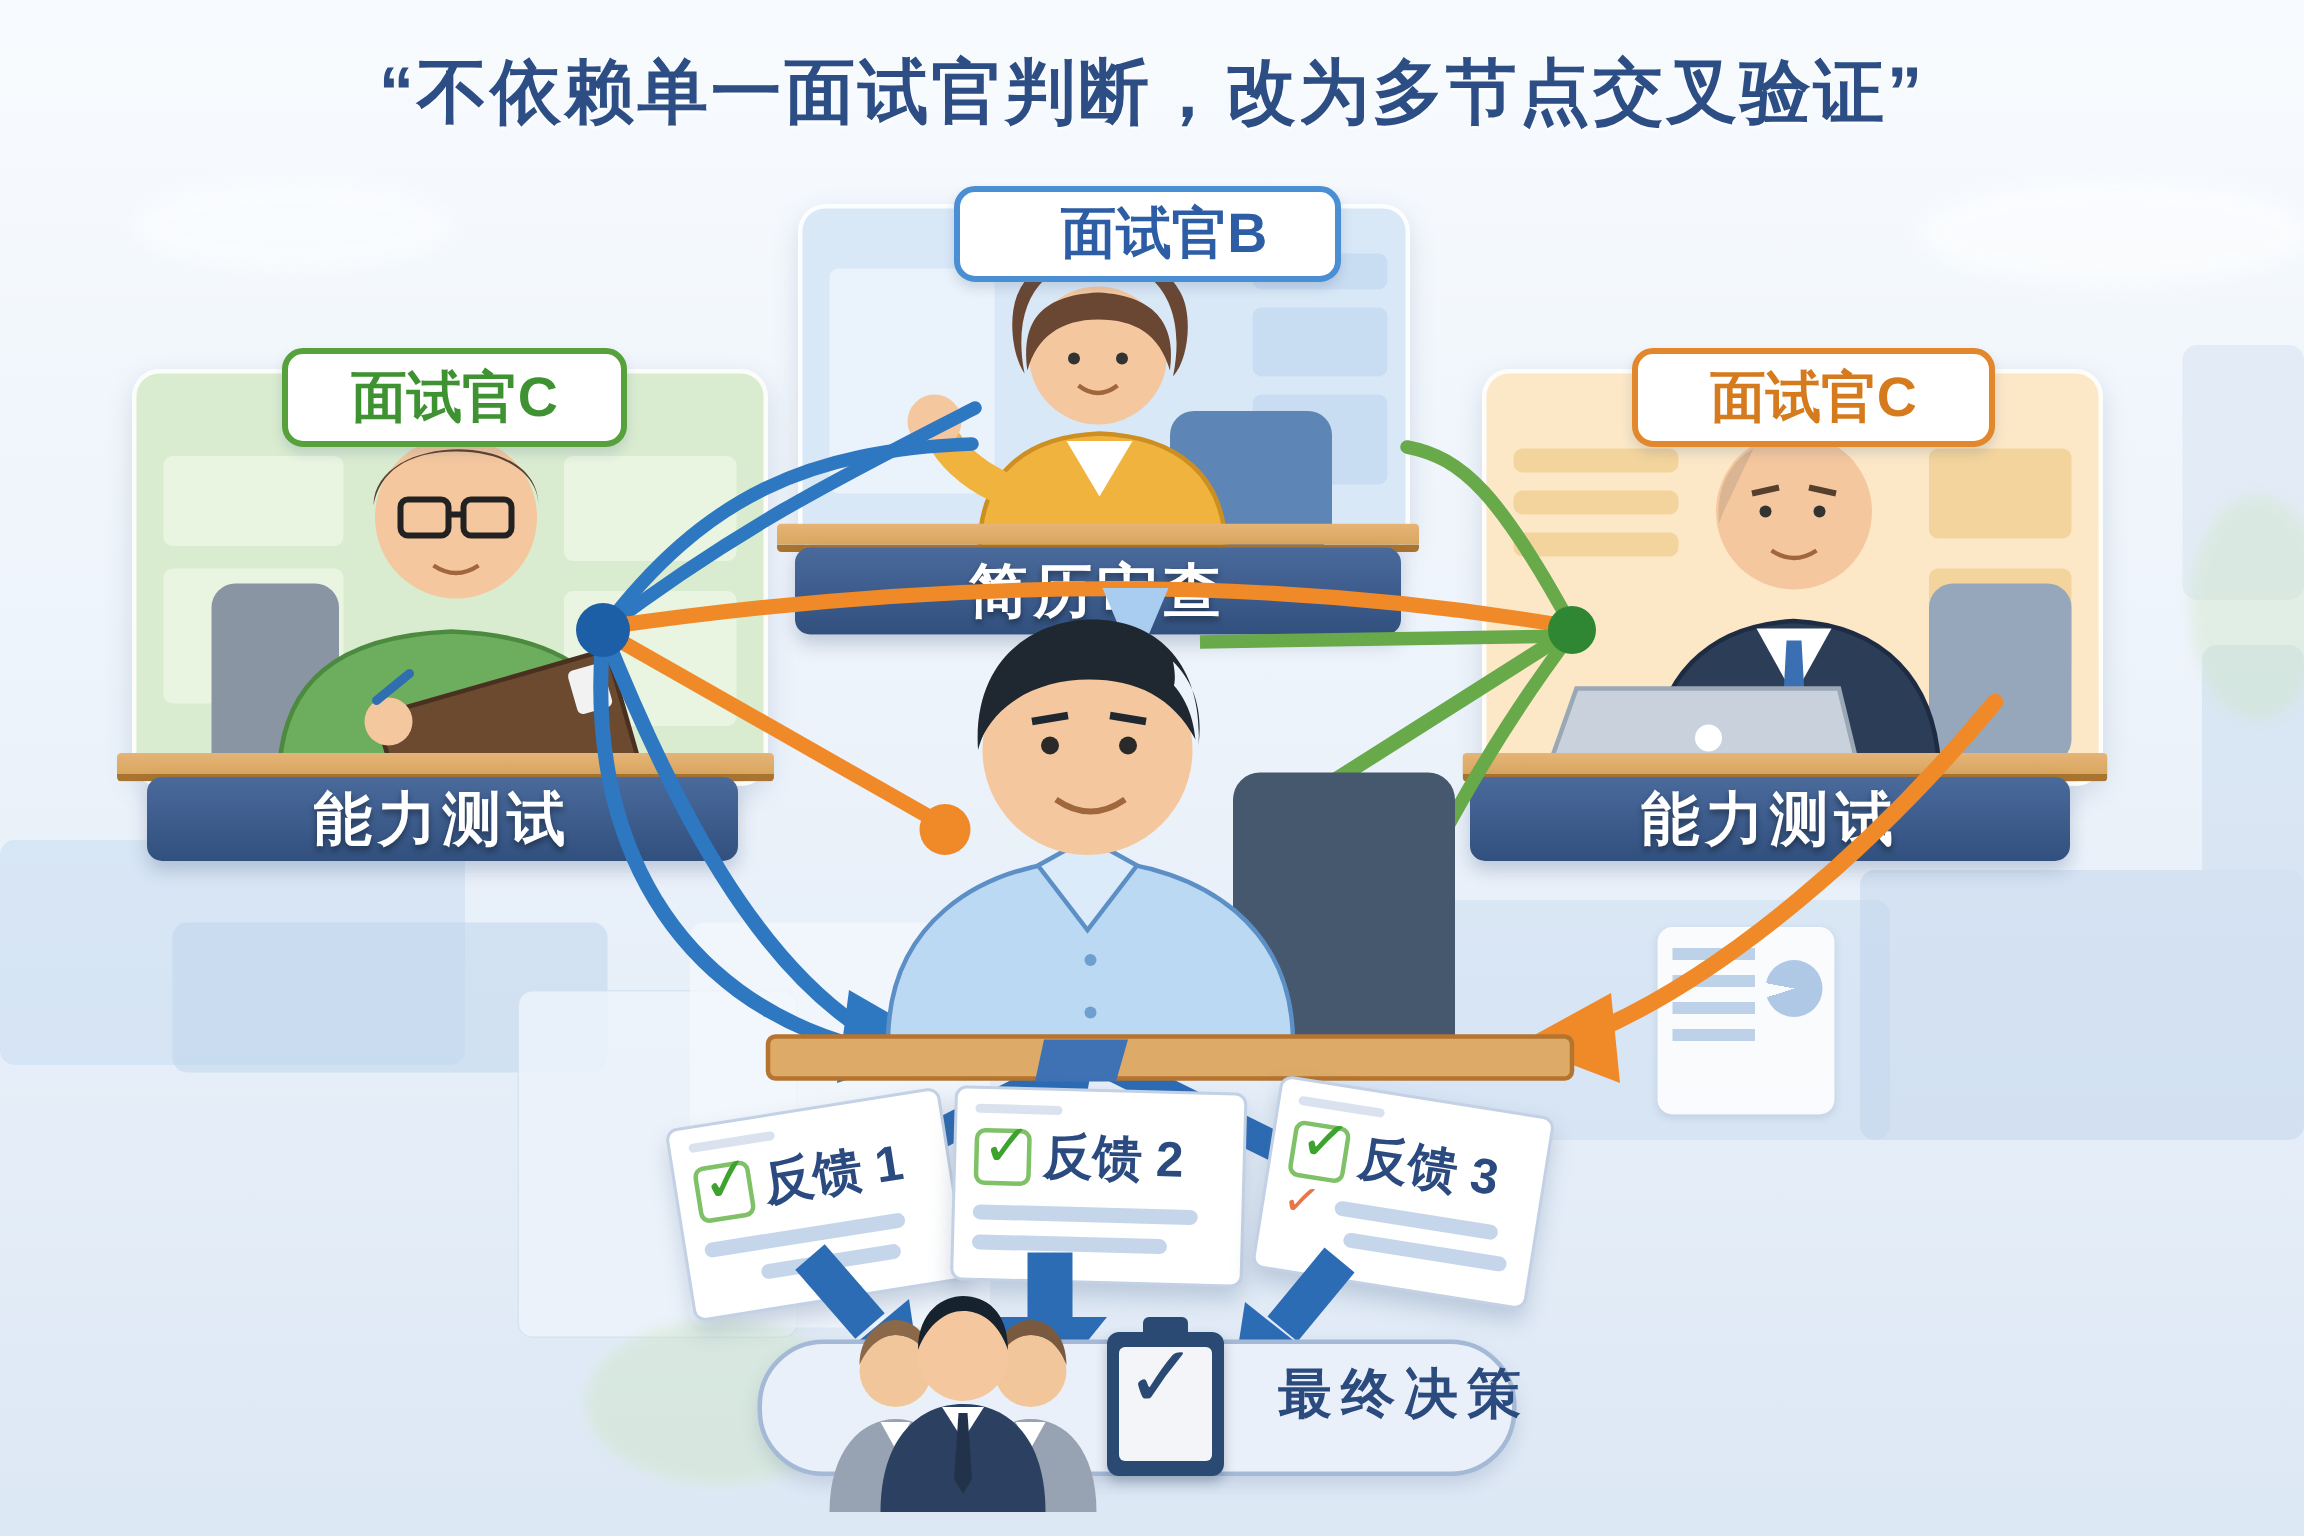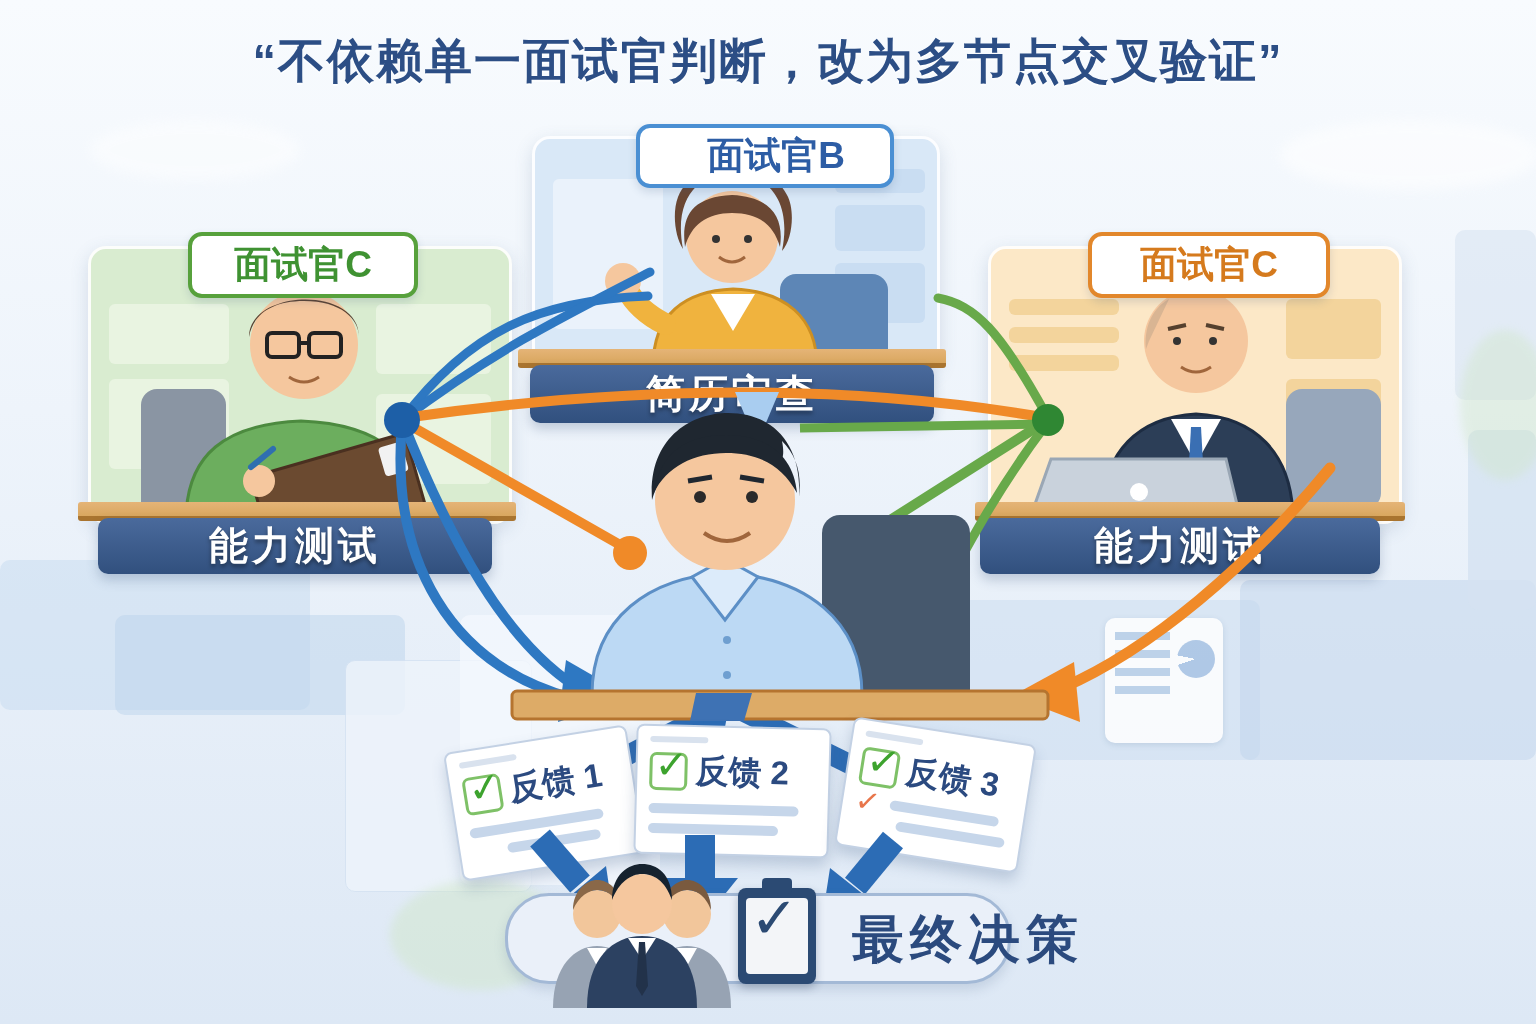--- a/index.html
+++ b/index.html
@@ -39,21 +39,21 @@
   .cbox{width:32px;height:32px;border:3px solid #7ec167;border-radius:7px;background:#ffffff;
         position:relative;flex:0 0 auto;}
   .cbox .ck{position:absolute;left:2px;top:-14px;font-size:40px;font-weight:800;color:#3da32e;}
   .card .ctitle{font-size:33px;font-weight:800;color:#2b4a80;white-space:nowrap;}
   .bar{height:10px;border-radius:5px;background:#c6d6ea;margin-top:10px;}
   .orange-ck{font-size:30px;font-weight:800;color:#e8764b;line-height:10px;}
 
   
   .pill{position:absolute;left:505px;top:893px;width:500px;height:85px;border-radius:44px;
         background:#eaf0f9;border:3px solid #a3b9d6;box-shadow:0 6px 12px rgba(90,115,150,.2);}
-  .decision-label{position:absolute;left:852px;top:905px;font-size:52px;font-weight:800;
+  .decision-label{position:absolute;left:852px;top:905px;font-size:36px;font-weight:800;
         color:#2b4a7e;letter-spacing:6px;}
   .clipboard{position:absolute;left:738px;top:888px;width:78px;height:96px;background:#2b4a73;
         border-radius:8px;box-shadow:0 4px 8px rgba(40,60,90,.3);}
   .clipboard .clip{position:absolute;left:24px;top:-10px;width:30px;height:16px;background:#2b4a73;border-radius:4px;}
   .clipboard .paper{position:absolute;left:8px;top:10px;width:62px;height:76px;background:#f3f5f8;border-radius:4px;}
   .clipboard .ck{position:absolute;left:12px;top:-4px;font-size:58px;font-weight:800;color:#2b4a73;}
 
   svg{display:block;}
 </style>
 </head>

